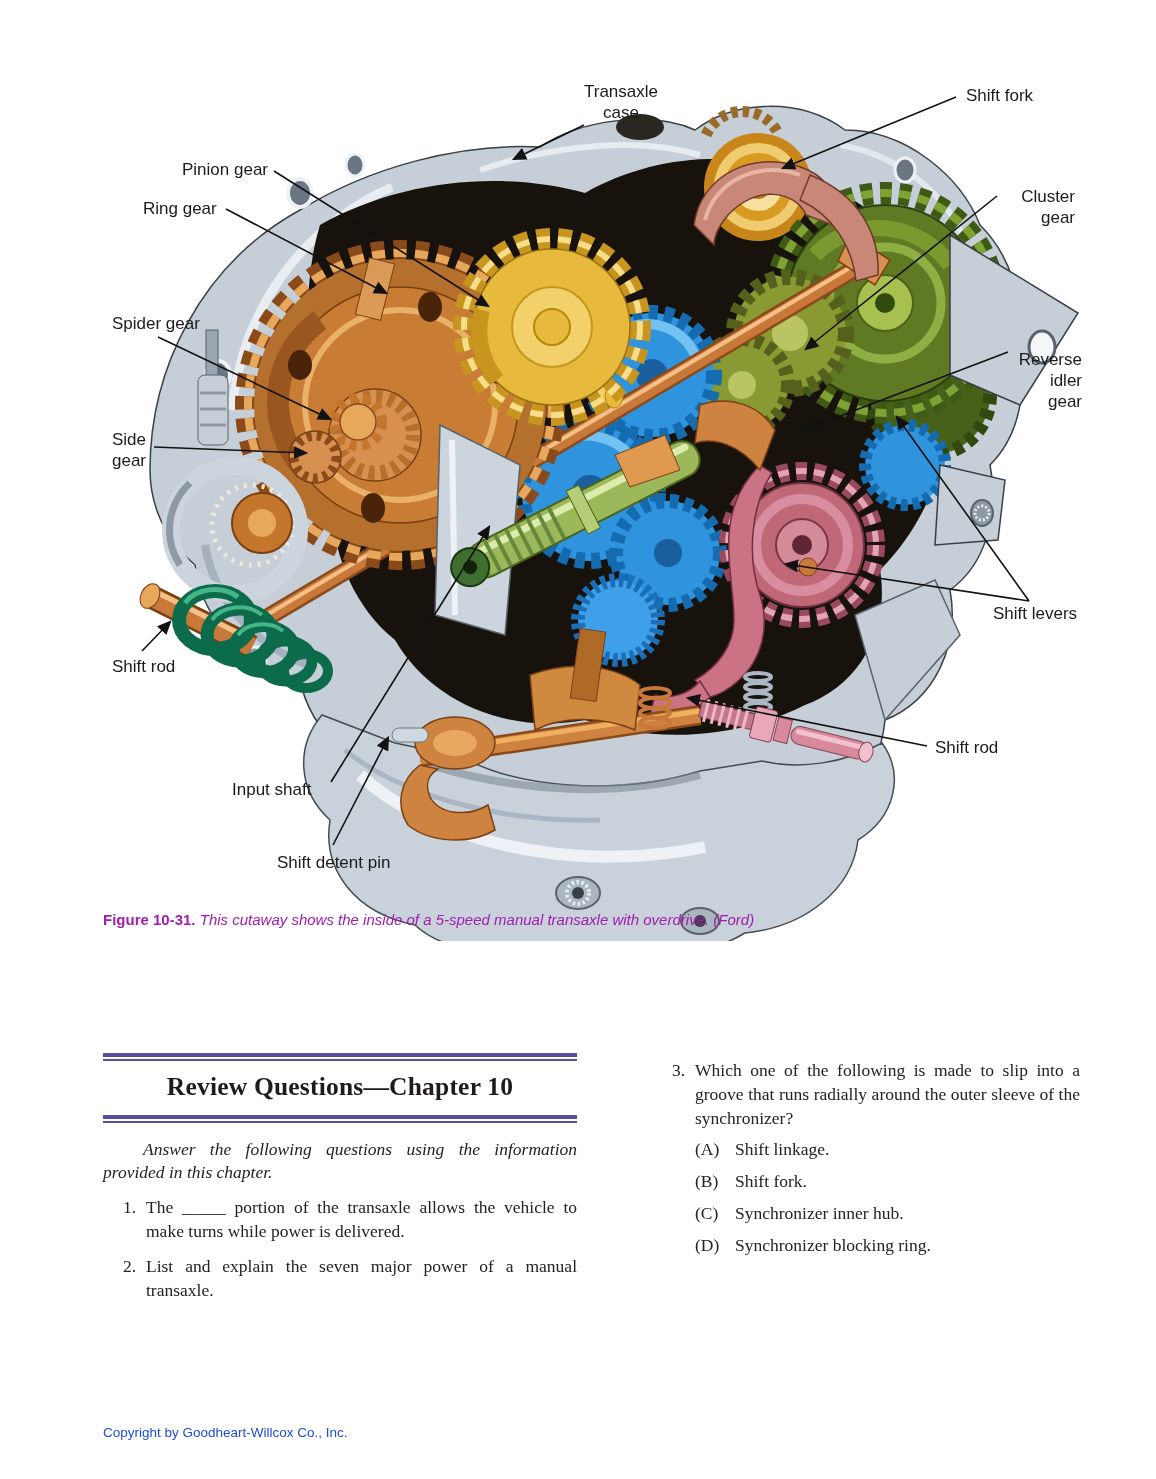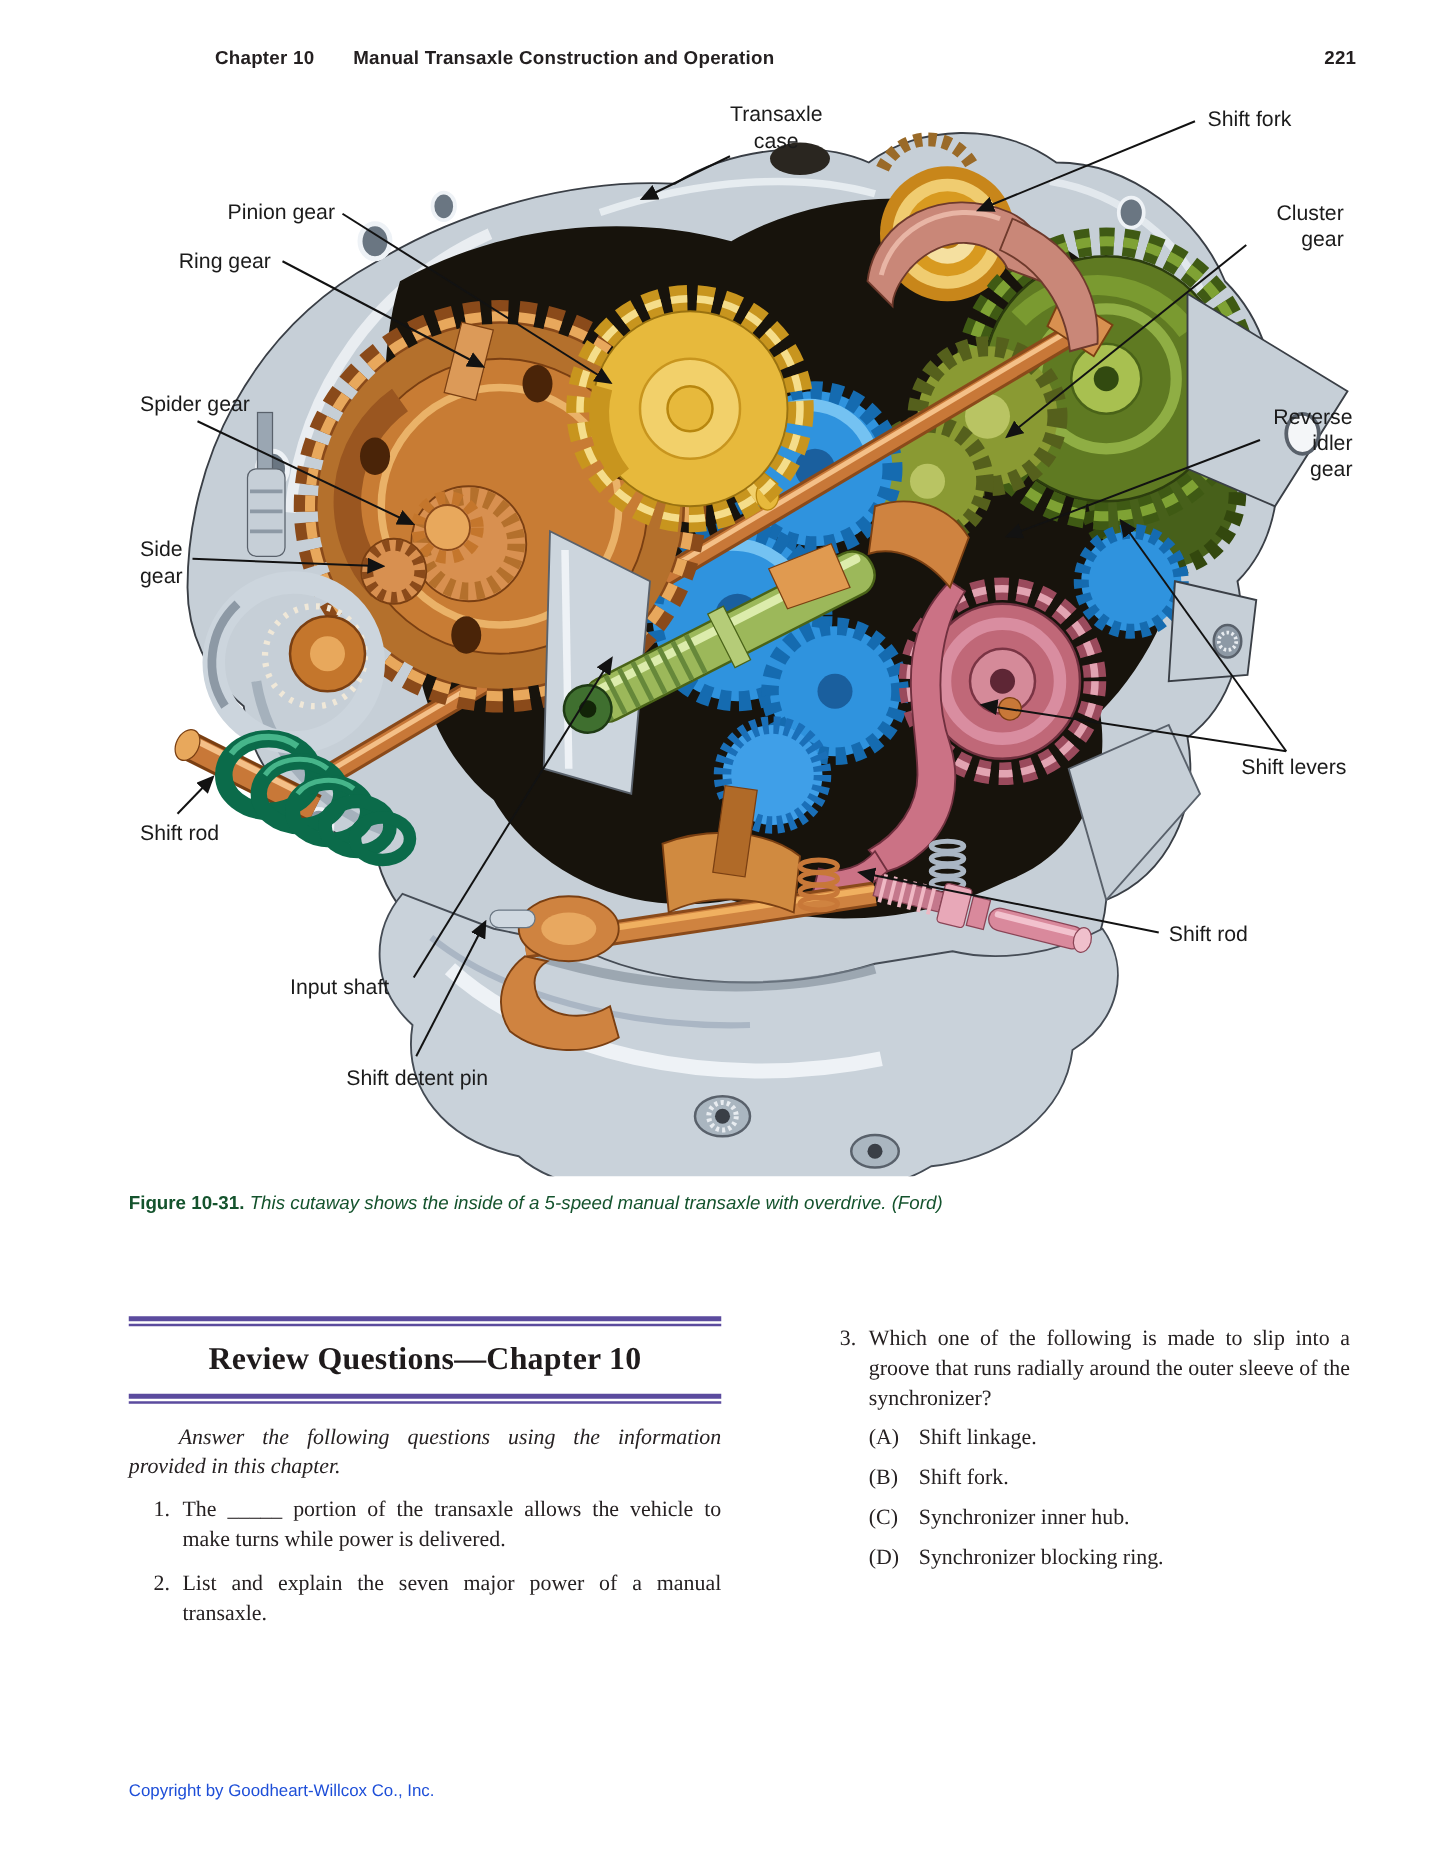--- a/index.html
+++ b/index.html
@@ -10,23 +10,23 @@
   .runhead{position:absolute;top:38px;left:172px;right:71px;display:flex;
            font-size:15px;font-weight:bold;letter-spacing:.2px;}
   .runhead .rh-title{margin-left:31px;}
   .runhead .rh-page{margin-left:auto;}
 
   
   .figure-canvas{position:absolute;top:75px;left:0;width:1156px;height:866px;}
   .art,.arrows{position:absolute;top:0;left:0;}
   .arrows{pointer-events:none;}
   .fig-label{position:absolute;font-size:17px;line-height:1.24;color:#1b1b1b;}
-  .ta-c{text-align:center;}.ta-r{text-align:right;}
-
-  .caption{position:absolute;top:954px;left:103px;width:920px;font-size:15px;color:#14532d;}
+  .ta-c{text-align:center;}.ta-r{text-align:right;margin-top:26px;}
+
+  .caption{position:absolute;top:911px;left:103px;width:920px;font-size:15px;color:#a21caf;}
   .caption .cap-label{font-weight:bold;}
   .caption .cap-text{font-style:italic;}
 
   
   .review{position:absolute;top:1053px;left:103px;width:977px;display:flex;
           font-family:"Liberation Serif",serif;font-size:17.5px;line-height:1.36;color:#262122;gap:27px;}
   .col-left{width:474px;flex:none;}
   .col-right{flex:1;margin-left:48px;padding-top:6px;}
   .rule-thick{height:3.5px;background:#5b4b9e;}
   .rule-thin{height:1.5px;background:#5b4b9e;margin-top:2.5px;}
@@ -41,25 +41,20 @@
   .opt .optletter{flex:none;width:40px;}
   .opt .opttext{flex:1;}
 
   .footer{position:absolute;top:1425px;left:103px;font-size:13.5px;color:#1d4ed8;}
 </style>
 </head>
 <body>
 
 <div class="page">
 
-  <div class="runhead">
-    <span>Chapter 10</span>
-    <span class="rh-title">Manual Transaxle Construction and Operation</span>
-    <span class="rh-page">221</span>
-  </div>
 
   <div class="figure-canvas">
 
     <svg class="art" width="1156" height="866" viewBox="0 0 1156 866">
 
       <g>
         <path d="M150,395 C150,295 200,190 300,135 C370,92 460,68 540,72 C580,45 650,35 695,55
                  C735,25 800,22 845,55 C905,55 960,100 980,150 C1010,180 1025,225 1015,265
                  C1030,310 1020,360 990,390 C1000,440 985,490 950,515 C960,570 935,625 885,645
                  C880,700 840,745 785,755 C735,775 665,775 620,755 C545,770 465,755 420,715

